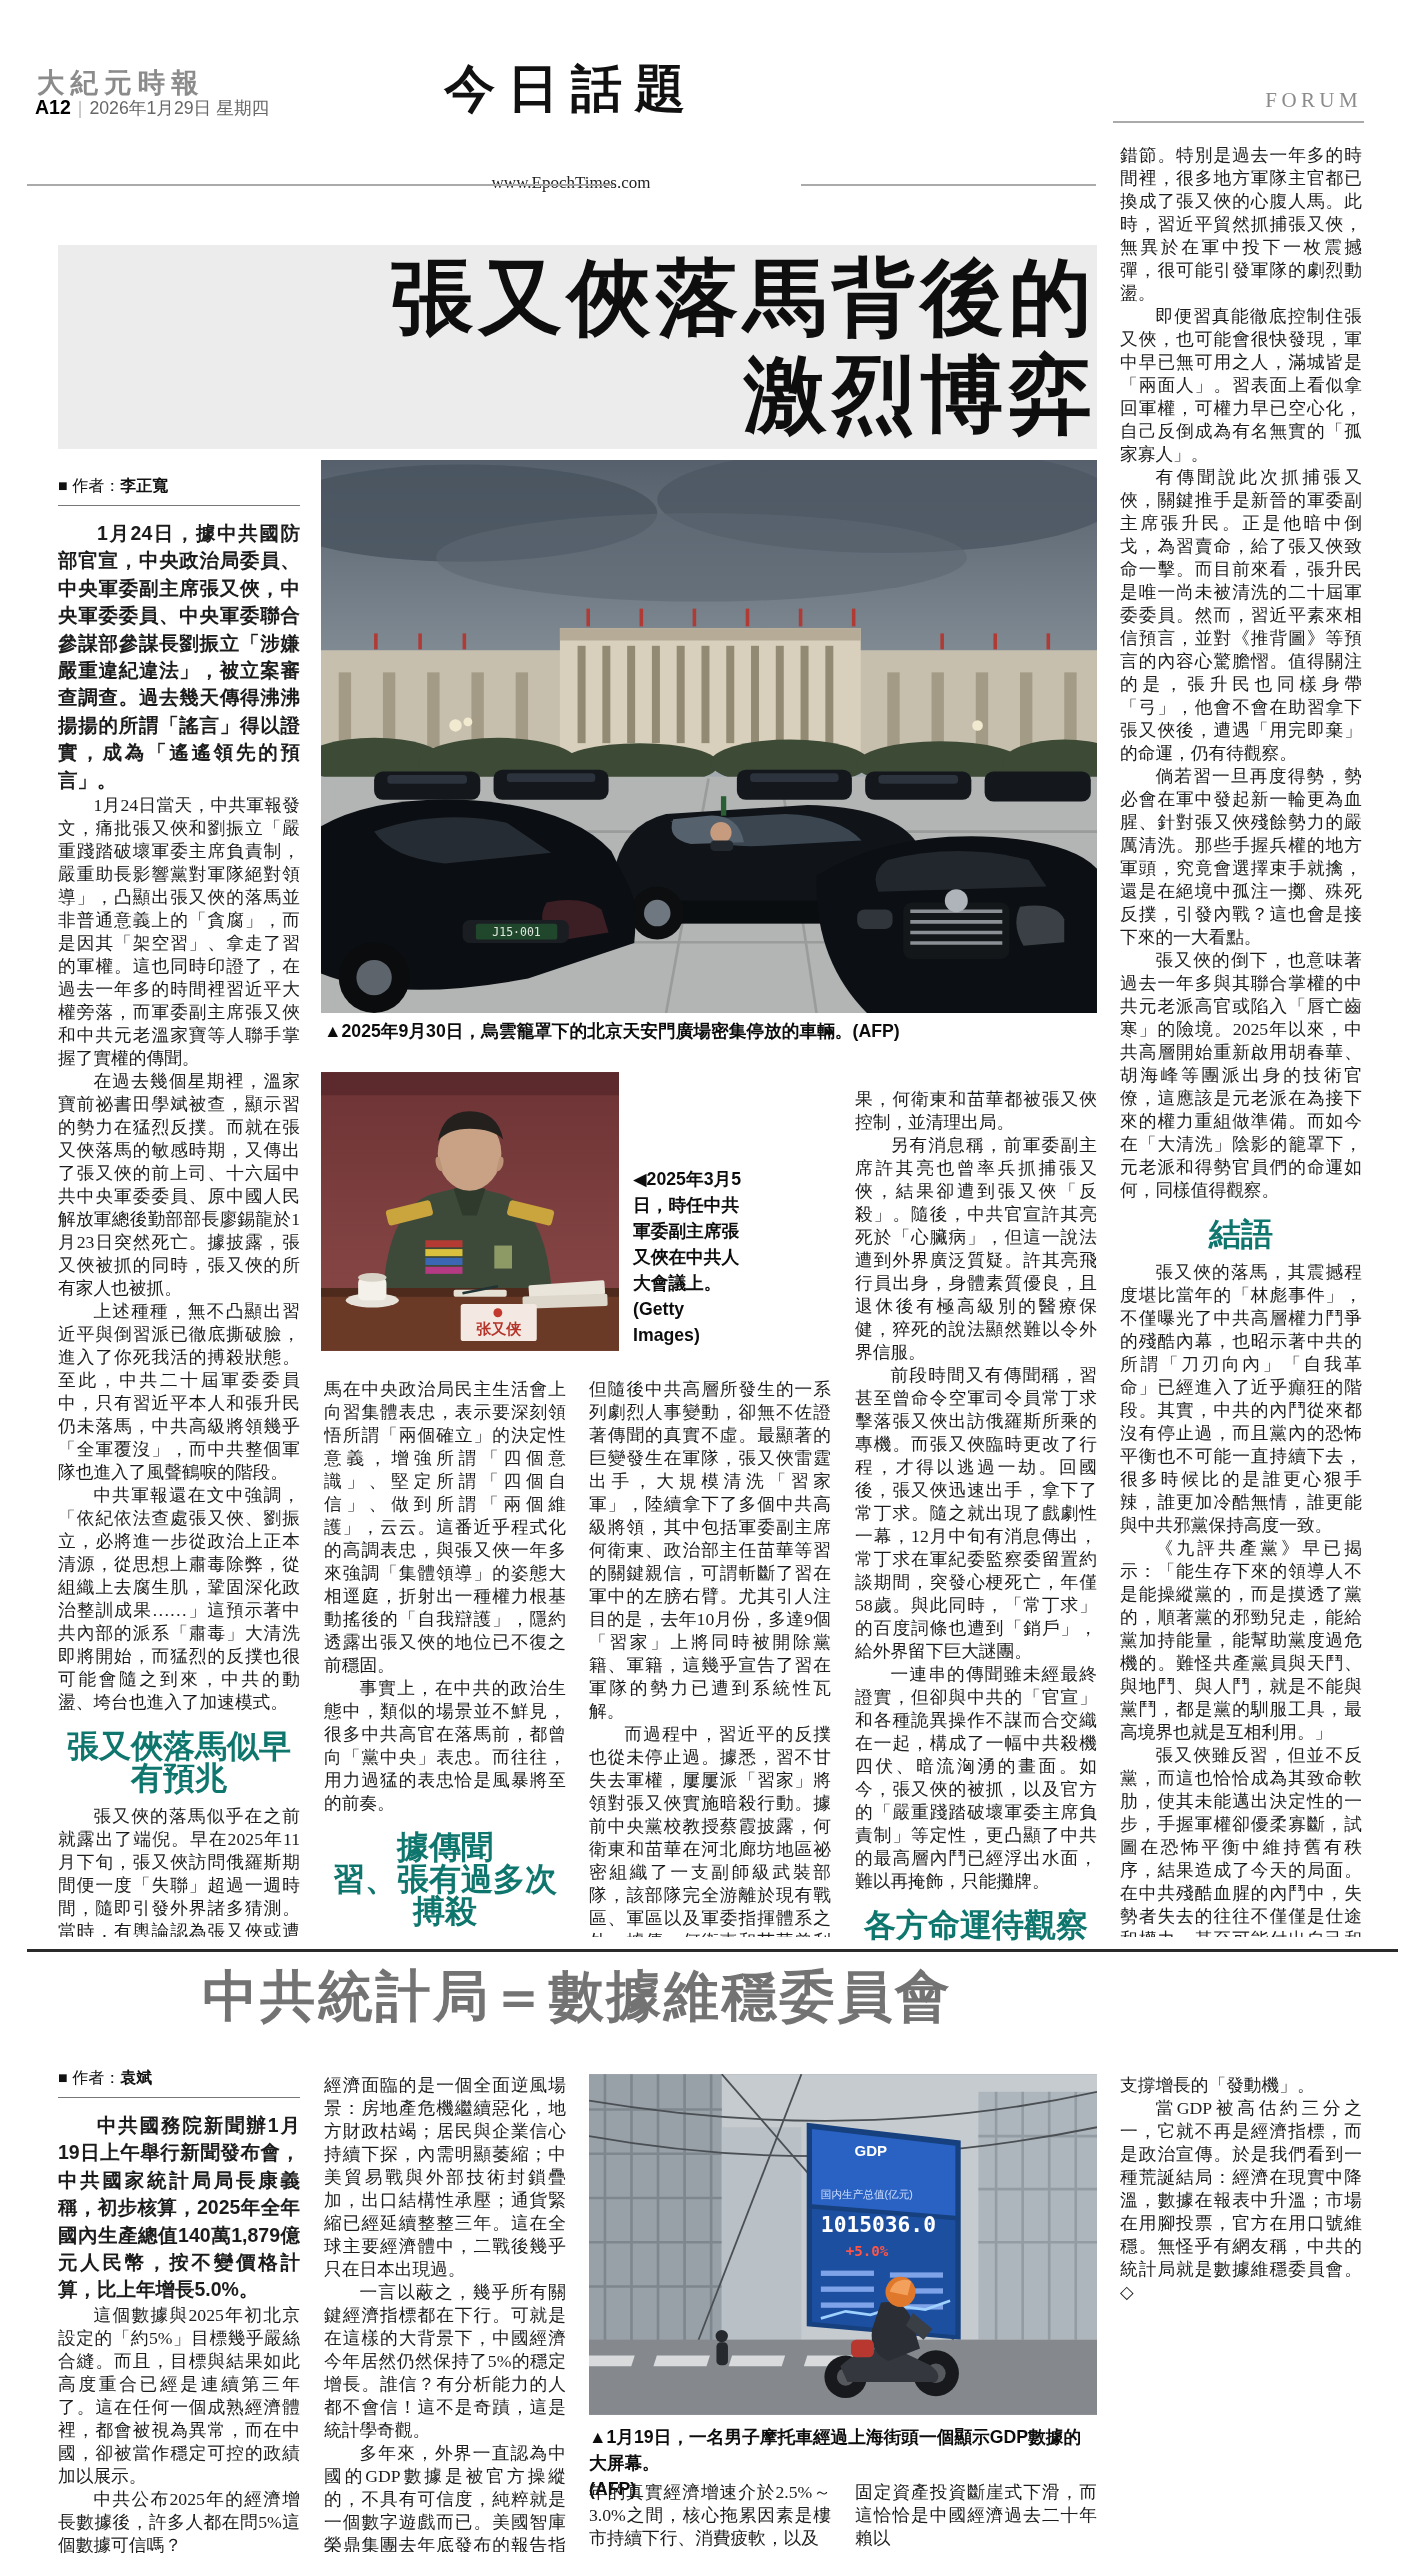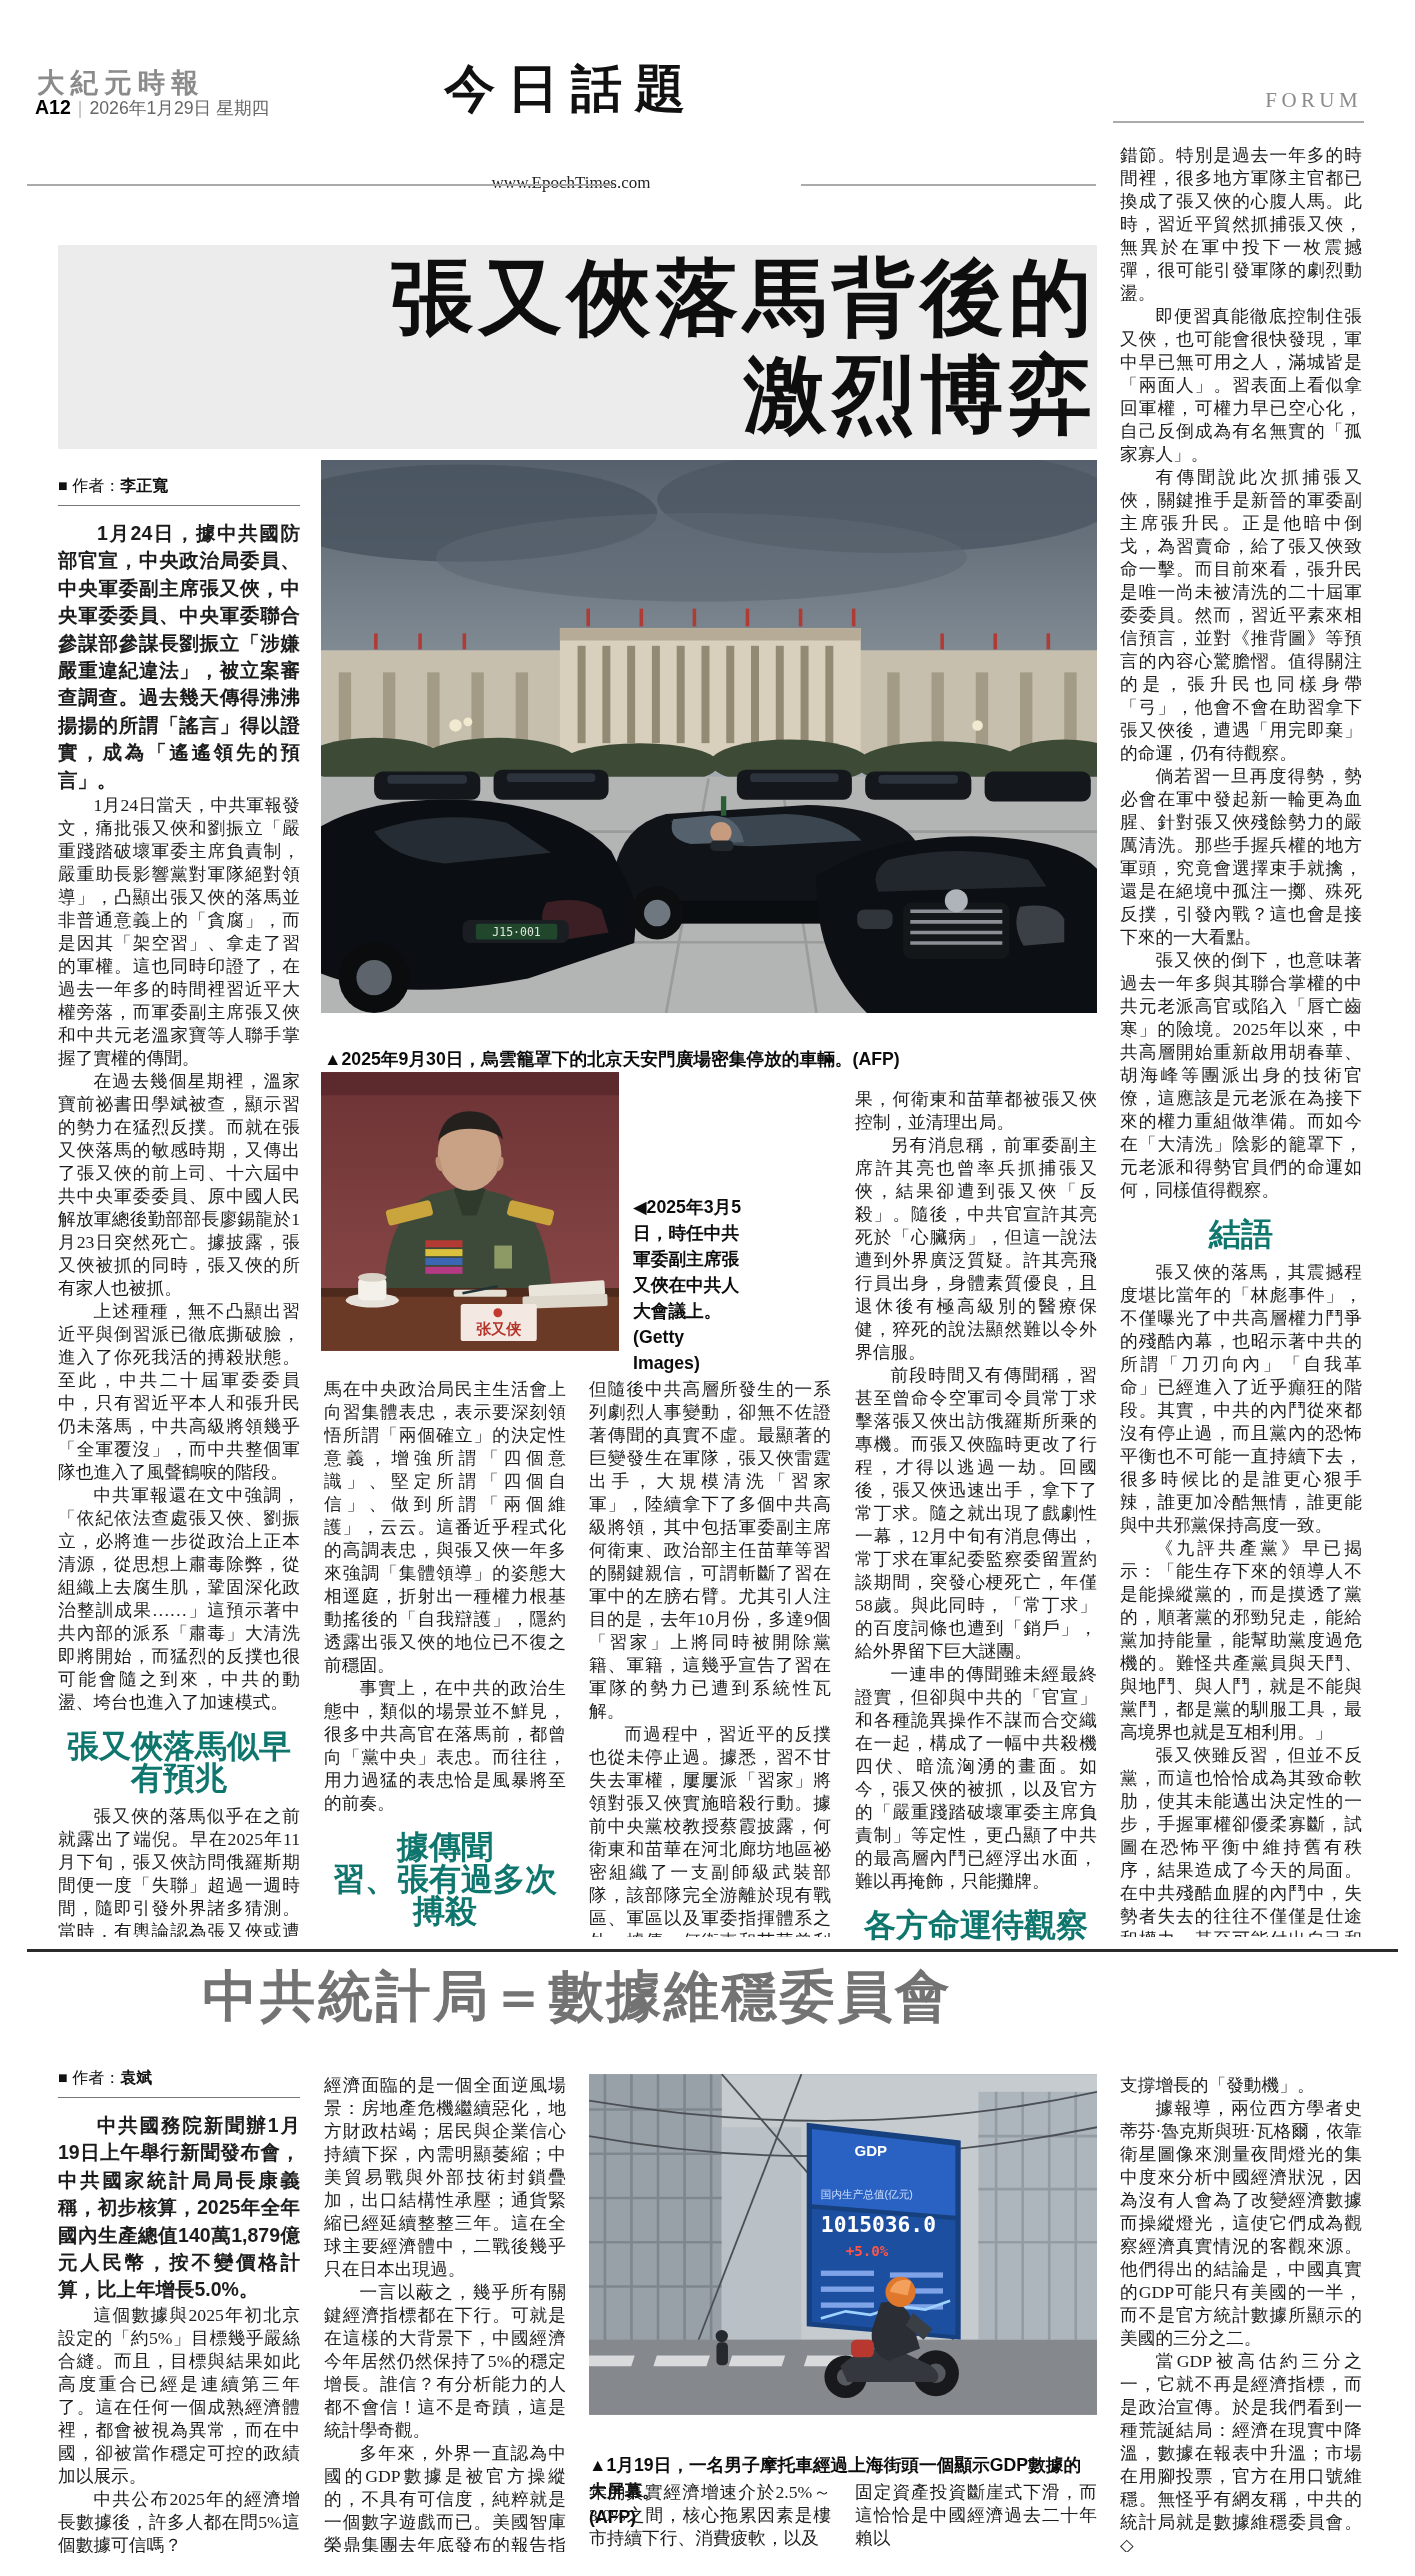--- a/index.html
+++ b/index.html
@@ -23,21 +23,21 @@
   .col p{margin:0;text-indent:2em;}
   .col p.cont{text-indent:0;}
   .col .sec{font-family:"Liberation Sans","DejaVu Sans",sans-serif;font-size:32px;line-height:32px;font-weight:700;
             margin:16px 0 10.6px;text-align:center;white-space:pre-line;color:#0f766e;}
   .author-row{font-family:"Liberation Sans","DejaVu Sans",sans-serif;font-size:16px;color:#111;
               border-bottom:1.8px solid #777;padding-bottom:8px;margin-bottom:14px;}
   .author-row .nm{font-weight:700;}
   .intro{font-family:"Liberation Sans","DejaVu Sans",sans-serif;font-weight:700;font-size:19.5px;line-height:27.4px;
          text-align:justify;margin:0 0 10.6px 0;}
   .cap{position:absolute;font-family:"Liberation Sans","DejaVu Sans",sans-serif;font-weight:700;font-size:17.7px;
-       line-height:26px;color:#0c0c0c;text-align:left;margin-top:28px;}
+       line-height:26px;color:#0c0c0c;text-align:left;}
   .photo{position:absolute;overflow:hidden;background:#888;}
   .photo svg{display:block;}
   
   .divider{left:26.5px;top:1949px;width:1371px;height:2.7px;background:#2b2b2b;}
   .h2-title{left:58px;top:1960px;width:1039px;text-align:center;font-family:"Liberation Sans","DejaVu Sans",sans-serif;
             font-weight:900;font-size:55px;letter-spacing:2.7px;color:#737373;}
 </style>
 </head>
 <body>
 
@@ -402,18 +402,17 @@
     <div>(AFP)</div>
   </div>
   <div class="col" style="left:589px;top:2481px;height:73px;">
     <p class="cont">年的真實經濟增速介於2.5%～3.0%之間，核心拖累因素是樓市持續下行、消費疲軟，以及</p>
   </div>
   <div class="col" style="left:855px;top:2481px;height:73px;">
     <p class="cont">固定資產投資斷崖式下滑，而這恰恰是中國經濟過去二十年賴以</p>
   </div>
   <div class="col" style="left:1120px;top:2074px;height:478px;">
       <p class="cont">支撐增長的「發動機」。</p>
-      <p>據報導，兩位西方學者史蒂芬·魯克斯與班·瓦格爾，依靠衛星圖像來測量夜間燈光的集中度來分析中國經濟狀況，因為沒有人會為了改變經濟數據而操縱燈光，這使它們成為觀察經濟真實情況的客觀來源。他們得出的結論是，中國真實的GDP可能只有美國的一半，而不是官方統計數據所顯示的美國的三分之二。</p>
       <p>當GDP被高估約三分之一，它就不再是經濟指標，而是政治宣傳。於是我們看到一種荒誕結局：經濟在現實中降溫，數據在報表中升溫；市場在用腳投票，官方在用口號維穩。無怪乎有網友稱，中共的統計局就是數據維穩委員會。◇</p>
     </div>
 
 </div>
 
 
 </body></html>

